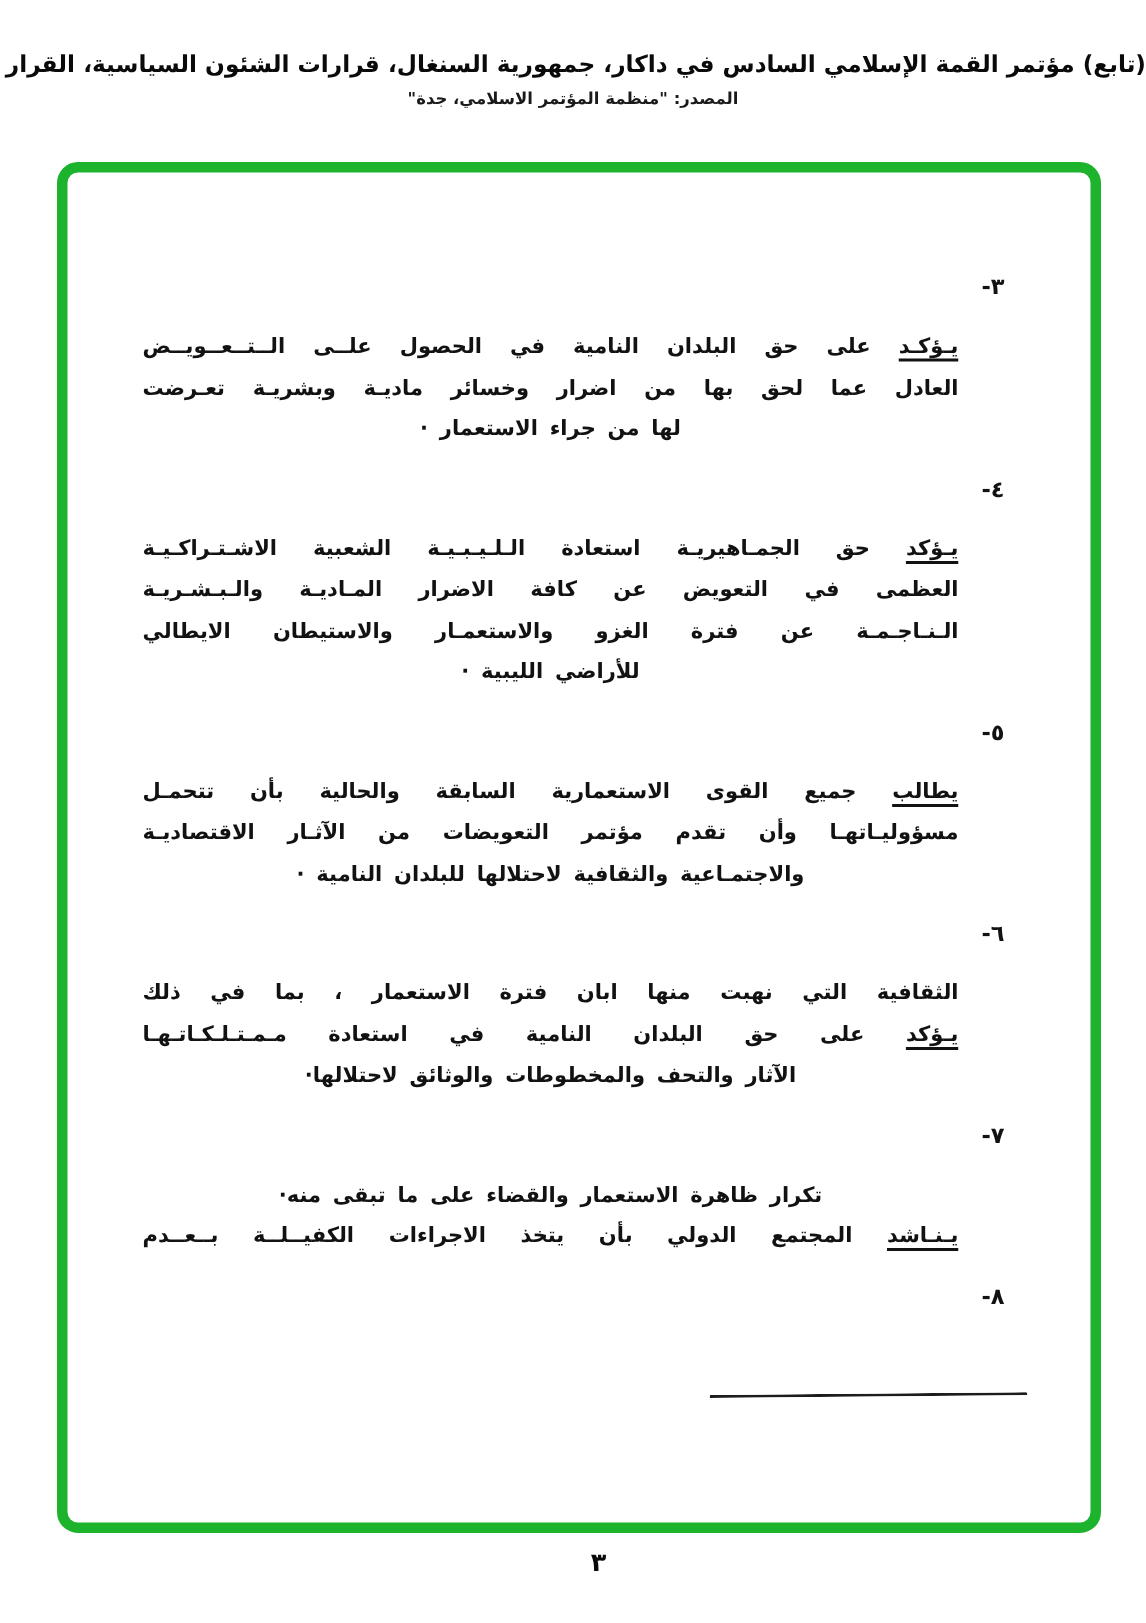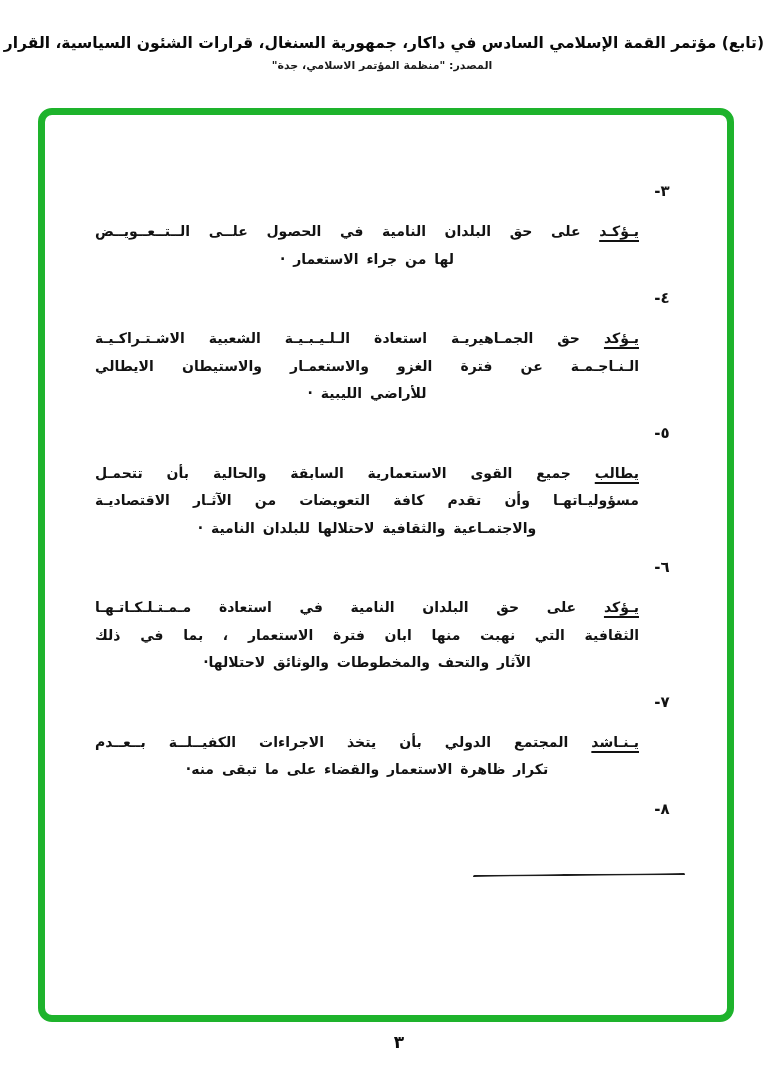--- a/index.html
+++ b/index.html
@@ -96,56 +96,58 @@
     <div class="header-line2">المصدر: "منظمة المؤتمر الاسلامي، جدة"</div>
   </div>
 
   <div class="frame">
     <div class="frame-inner">
 
       <div class="item">
         <div class="num">-٣</div>
         <div class="txt">
           <div class="line j"><span class="lead">يـؤكـد</span><span> على حق البلدان النامية في الحصول علــى الــتــعــويــض</span></div>
+          <div class="line j">العادل عما لحق بها من اضرار وخسائر ماديـة وبشريـة تعـرضت</div>
           <div class="line last">لها من جراء الاستعمار ·</div>
         </div>
       </div>
 
       <div class="item">
         <div class="num">-٤</div>
         <div class="txt">
           <div class="line j"><span class="lead">يـؤكد</span><span> حق الجمـاهيريـة استعادة الـلـيـبـيـة الشعبية الاشـتـراكـيـة</span></div>
+          <div class="line j">العظمى في التعويض عن كافة الاضرار المـاديـة والـبـشـريـة</div>
           <div class="line j">الـنـاجـمـة عن فترة الغزو والاستعمـار والاستيطان الايطالي</div>
           <div class="line last">للأراضي الليبية ·</div>
         </div>
       </div>
 
       <div class="item">
         <div class="num">-٥</div>
         <div class="txt">
           <div class="line j"><span class="lead">يطالب</span><span> جميع القوى الاستعمارية السابقة والحالية بأن تتحمـل</span></div>
-          <div class="line j">مسؤوليـاتهـا وأن تقدم كافة التعويضات من الآثـار الاقتصاديـة</div>
+          <div class="line j">مسؤوليـاتهـا وأن تقدم مؤتمر التعويضات من الآثـار الاقتصاديـة</div>
           <div class="line last">والاجتمـاعية والثقافية لاحتلالها للبلدان النامية ·</div>
         </div>
       </div>
 
       <div class="item">
         <div class="num">-٦</div>
         <div class="txt">
+          <div class="line j">الثقافية التي نهبت منها ابان فترة الاستعمار ، بما في ذلك</div>
           <div class="line j"><span class="lead">يـؤكد</span><span> على حق البلدان النامية في استعادة مـمـتـلـكـاتـهـا</span></div>
-          <div class="line j">الثقافية التي نهبت منها ابان فترة الاستعمار ، بما في ذلك</div>
           <div class="line last">الآثار والتحف والمخطوطات والوثائق لاحتلالها·</div>
         </div>
       </div>
 
       <div class="item">
         <div class="num">-٧</div>
         <div class="txt">
+          <div class="line last">تكرار ظاهرة الاستعمار والقضاء على ما تبقى منه·</div>
           <div class="line j"><span class="lead">يـنـاشد</span><span> المجتمع الدولي بأن يتخذ الاجراءات الكفيــلــة بــعــدم</span></div>
-          <div class="line last">تكرار ظاهرة الاستعمار والقضاء على ما تبقى منه·</div>
         </div>
       </div>
 
       <div class="item">
         <div class="num">-٨</div>
         <div class="txt">
         </div>
       </div>
 
       <div class="separator"></div>

